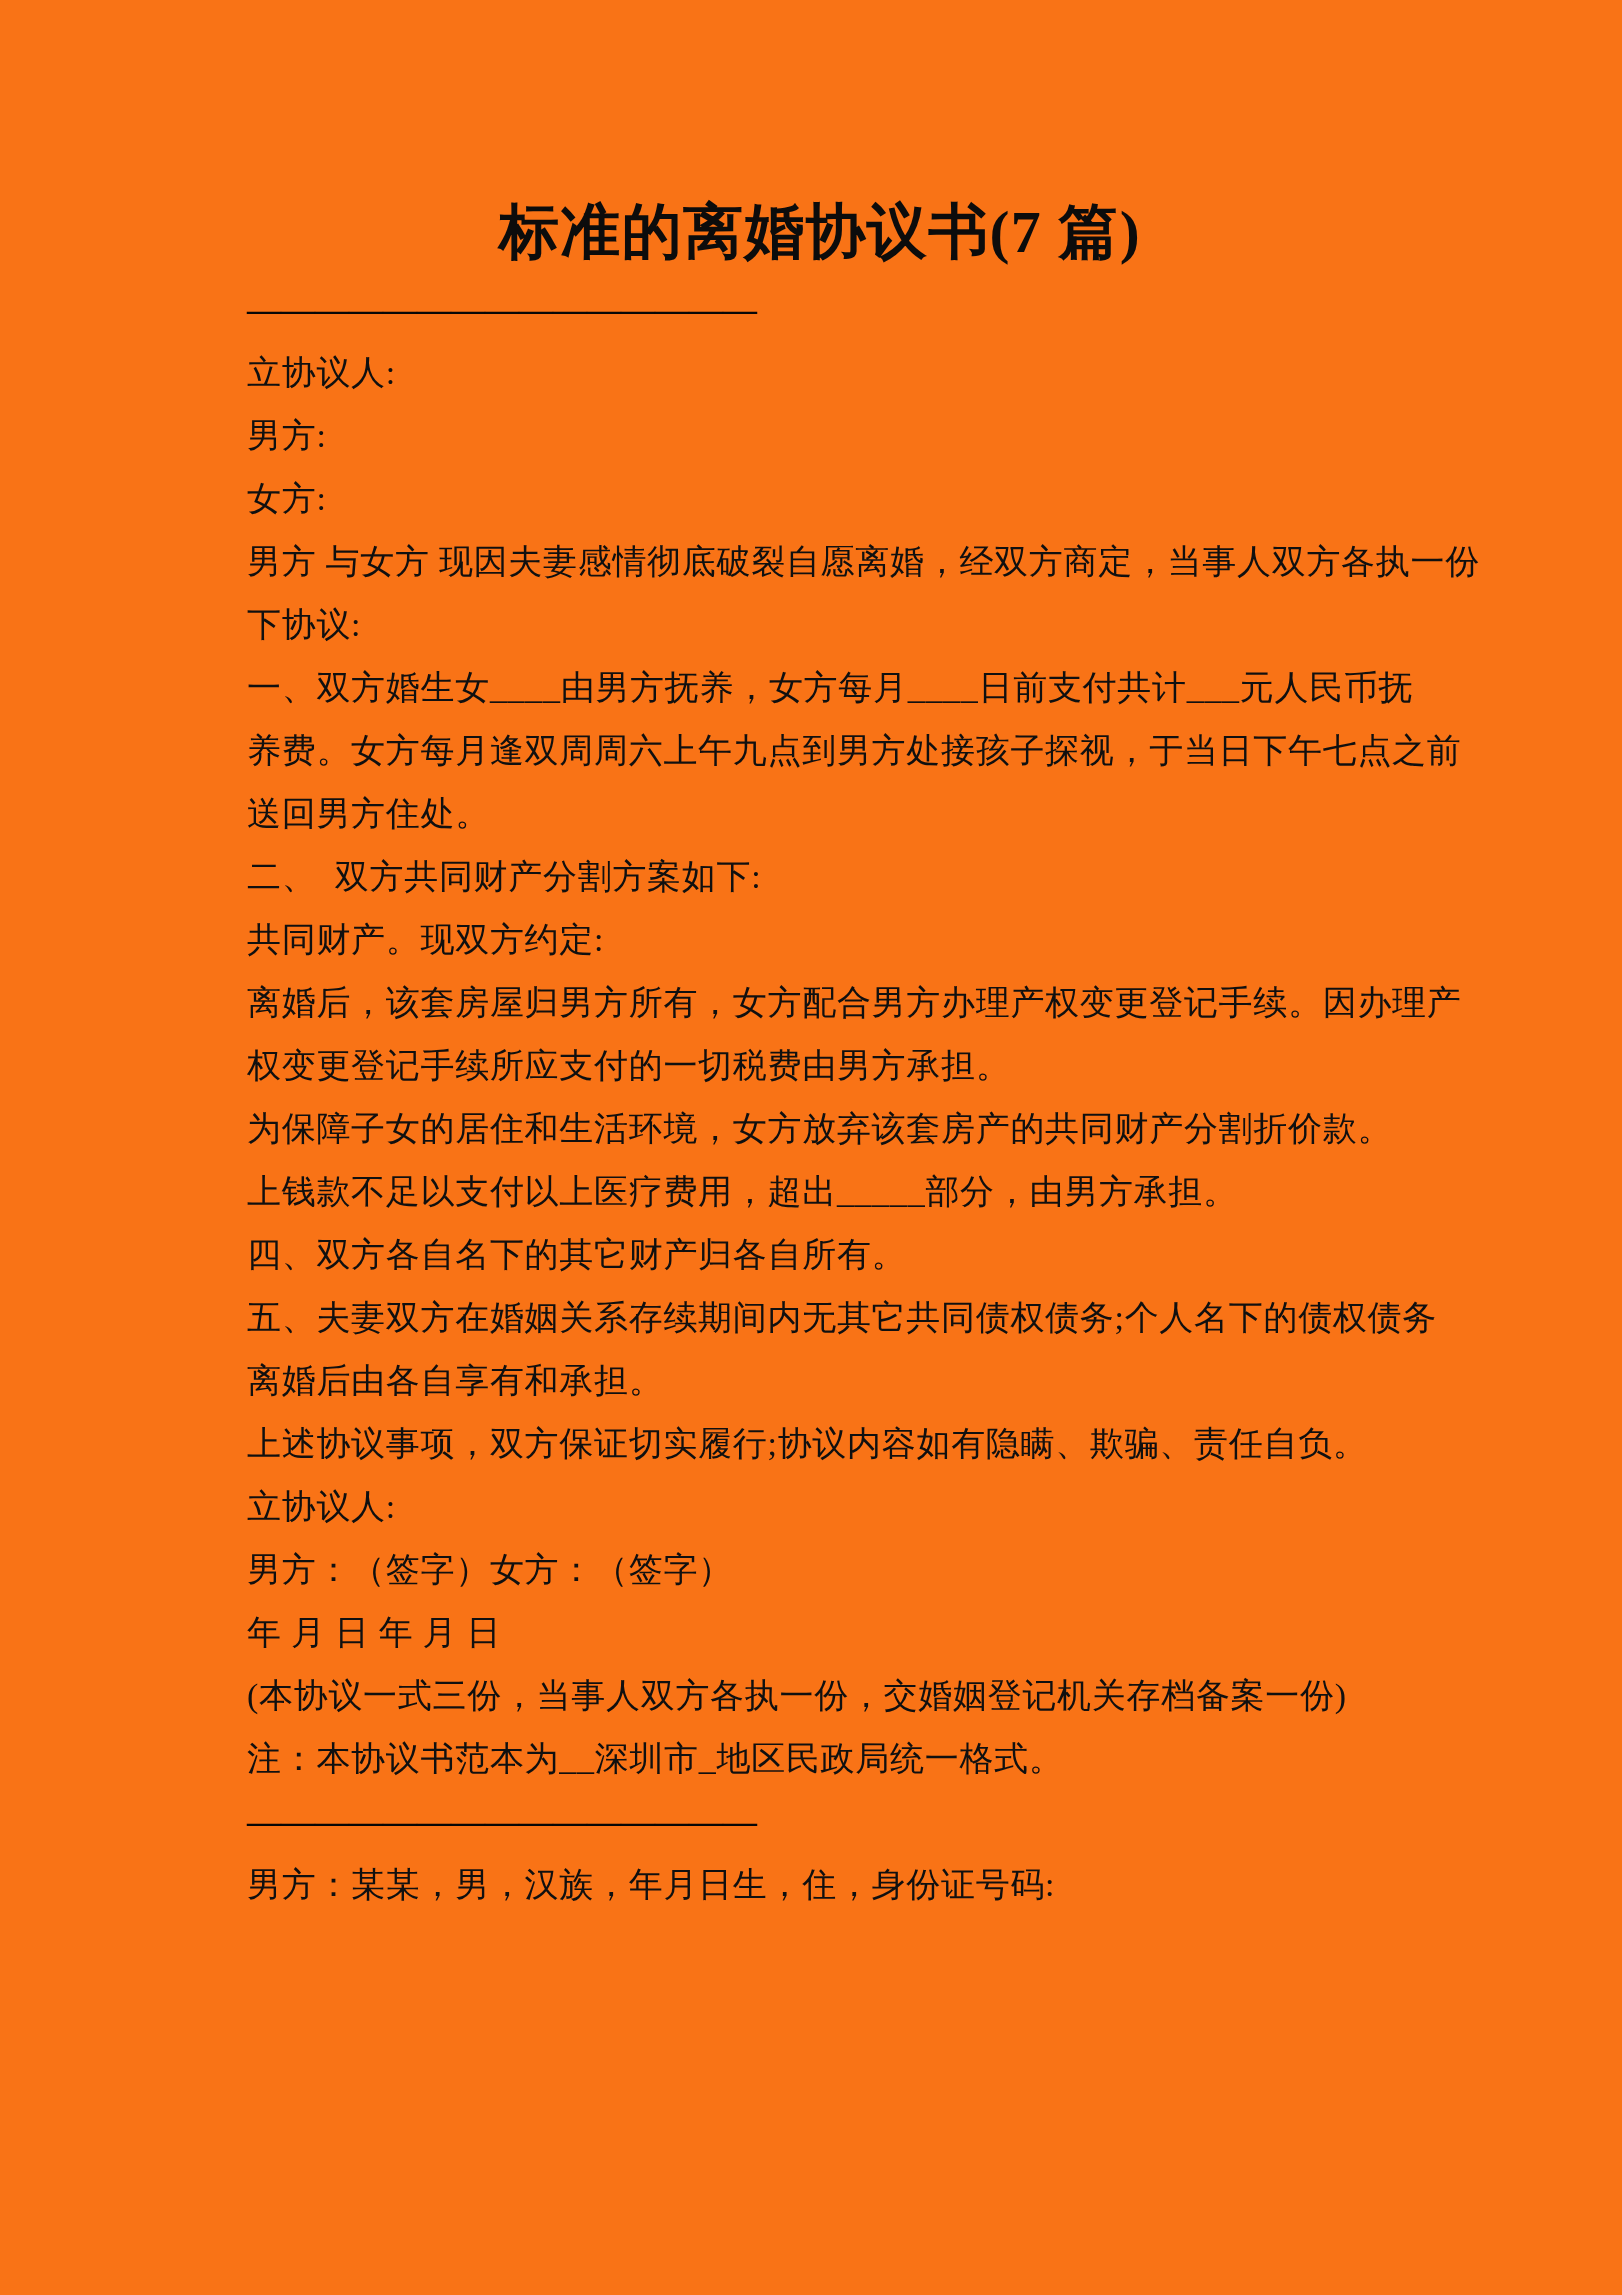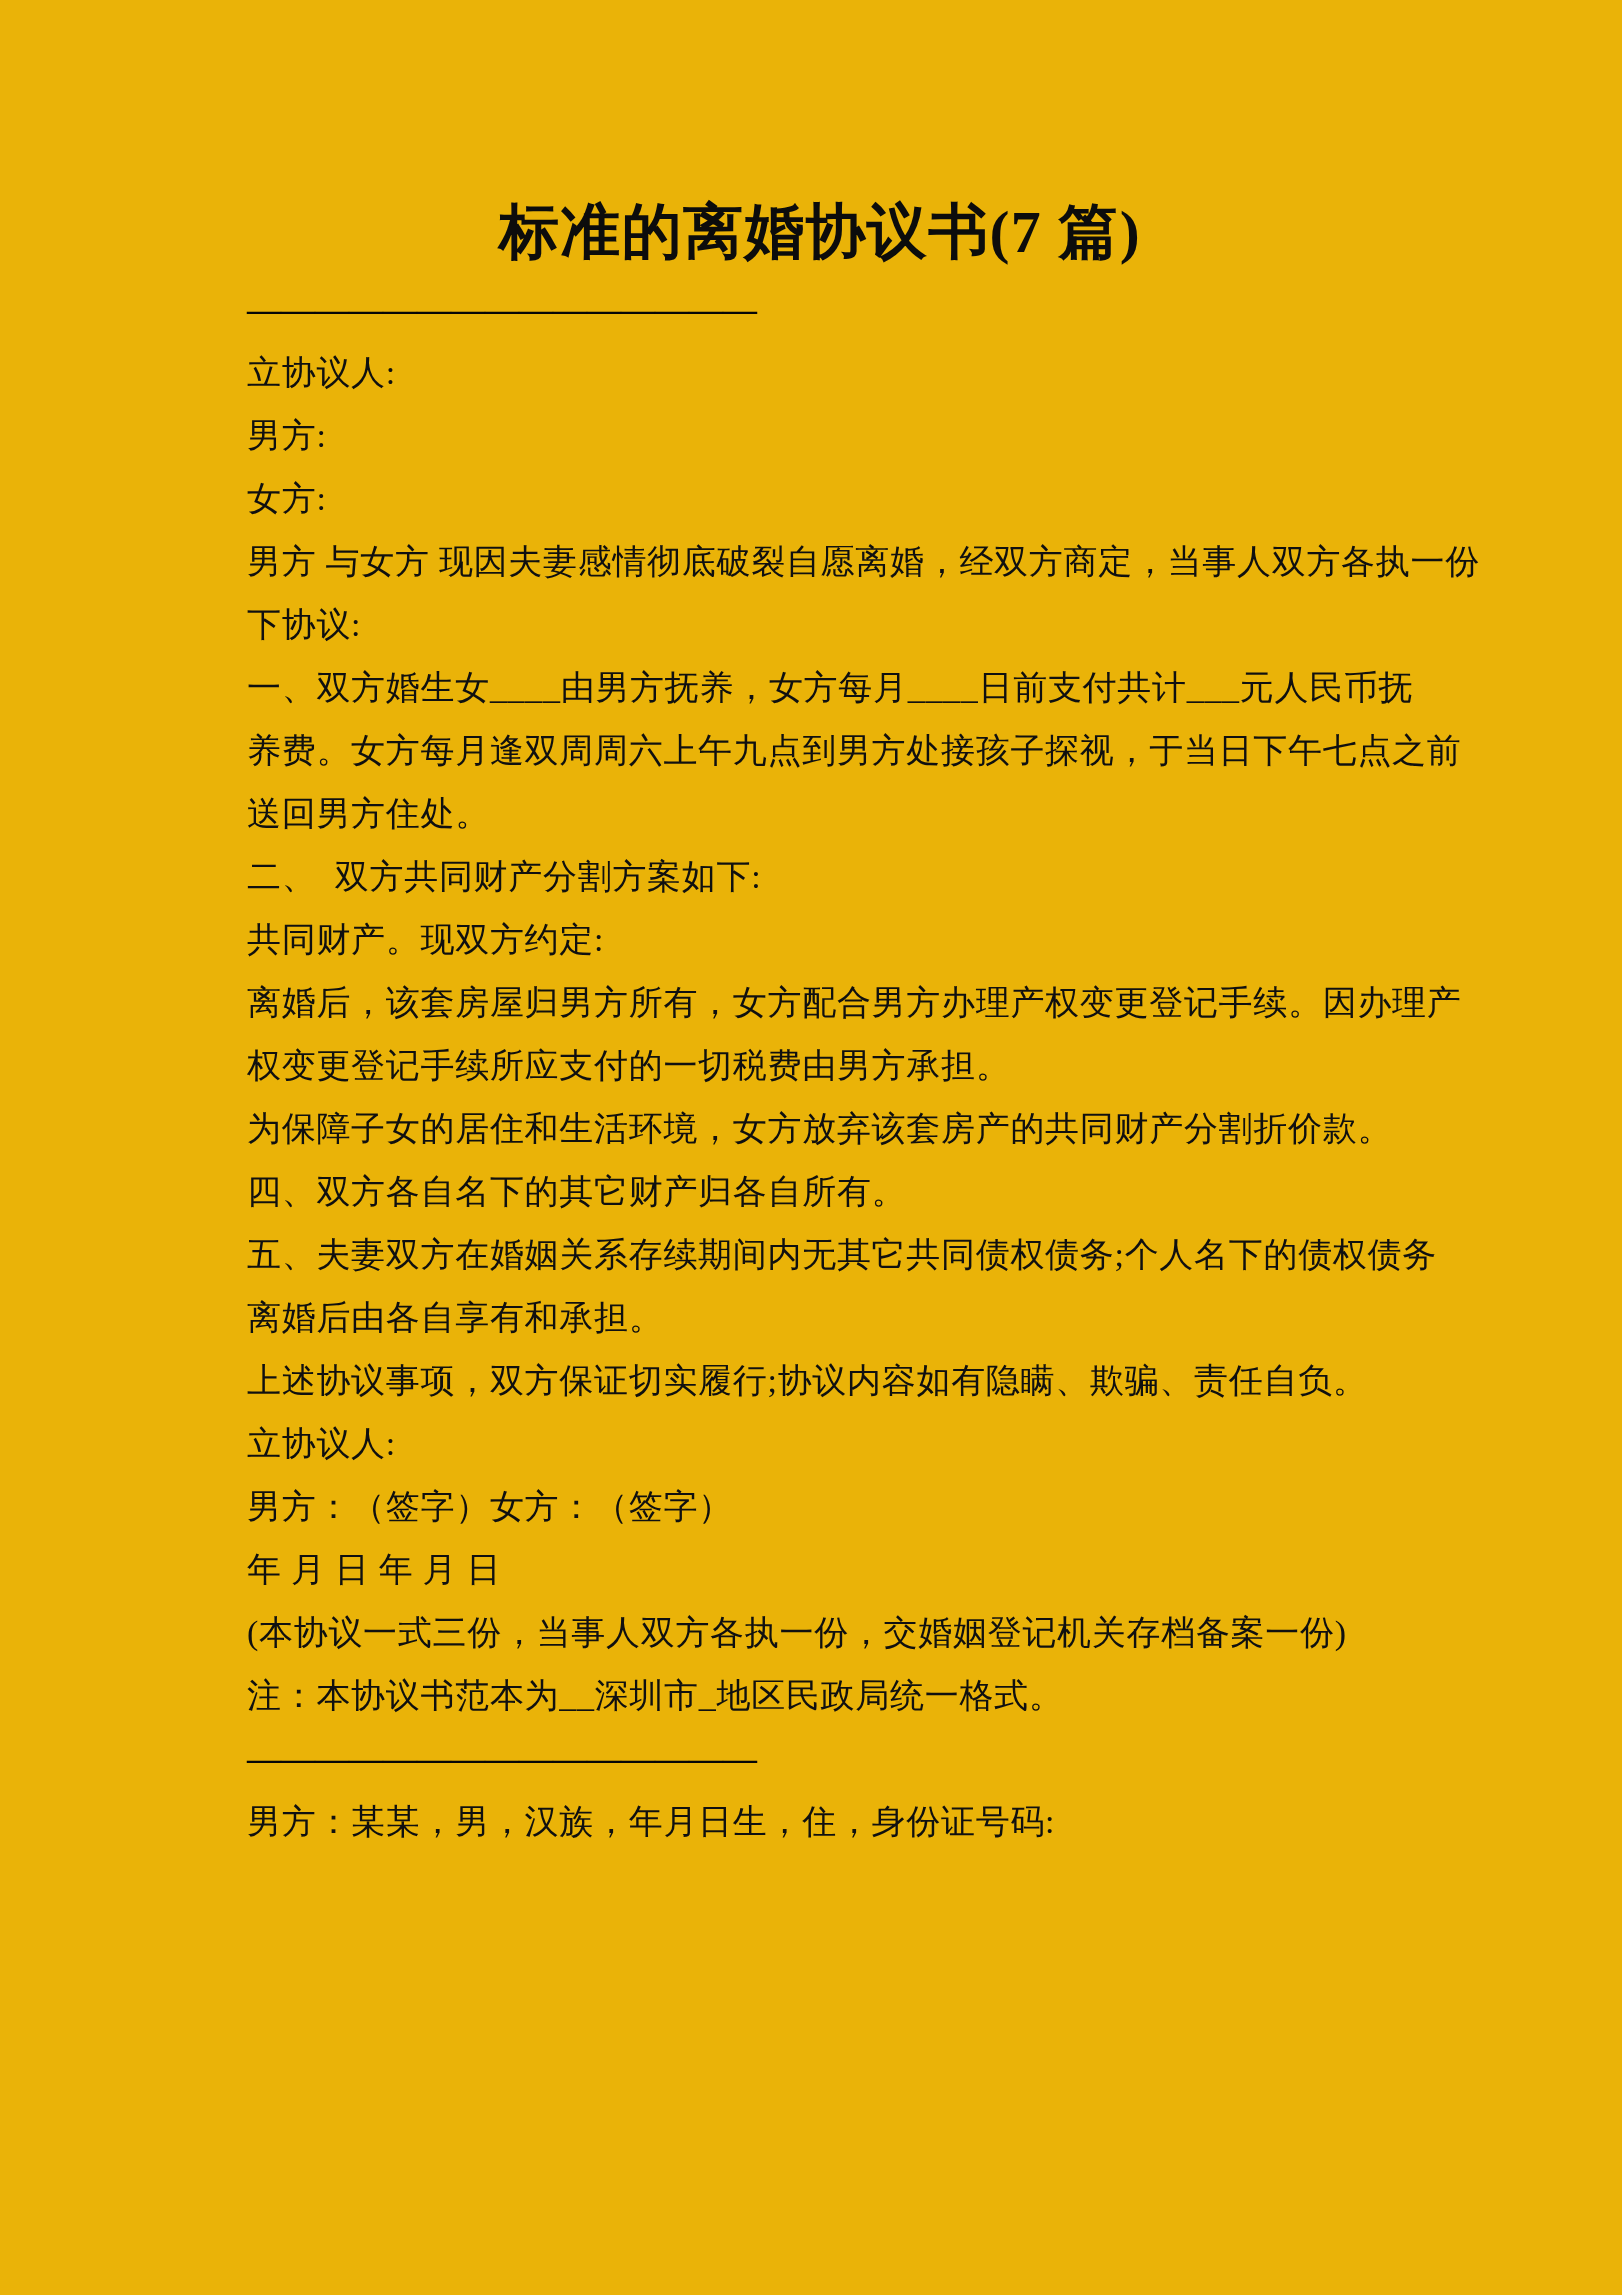--- a/index.html
+++ b/index.html
@@ -6,21 +6,21 @@
   html, body {
     margin: 0;
     padding: 0;
     background: #e8e8e6;
   }
   .page {
     position: relative;
     width: 1623px;
     height: 2295px;
     margin: 0 auto;
-    background: #eab308;
+    background: #f97316;
     overflow: hidden;
     font-family: "Liberation Serif", "DejaVu Serif", serif;
     color: #101010;
   }
   .content {
     position: absolute;
     left: 247px;
     top: 196px;
     width: 1146px;
   }
@@ -65,20 +65,21 @@
         <div class="line">男方 与女方 现因夫妻感情彻底破裂自愿离婚，经双方商定，当事人双方各执一份</div>
         <div class="line">下协议:</div>
         <div class="line">一、双方婚生女____由男方抚养，女方每月____日前支付共计___元人民币抚</div>
         <div class="line">养费。女方每月逢双周周六上午九点到男方处接孩子探视，于当日下午七点之前</div>
         <div class="line">送回男方住处。</div>
         <div class="line">二、  双方共同财产分割方案如下:</div>
         <div class="line">共同财产。现双方约定:</div>
         <div class="line">离婚后，该套房屋归男方所有，女方配合男方办理产权变更登记手续。因办理产</div>
         <div class="line">权变更登记手续所应支付的一切税费由男方承担。</div>
         <div class="line">为保障子女的居住和生活环境，女方放弃该套房产的共同财产分割折价款。</div>
+        <div class="line">上钱款不足以支付以上医疗费用，超出_____部分，由男方承担。</div>
         <div class="line">四、双方各自名下的其它财产归各自所有。</div>
         <div class="line">五、夫妻双方在婚姻关系存续期间内无其它共同债权债务;个人名下的债权债务</div>
         <div class="line">离婚后由各自享有和承担。</div>
         <div class="line">上述协议事项，双方保证切实履行;协议内容如有隐瞒、欺骗、责任自负。</div>
         <div class="line">立协议人:</div>
         <div class="line">男方：（签字）女方：（签字）</div>
         <div class="line">年 月 日 年 月 日</div>
         <div class="line">(本协议一式三份，当事人双方各执一份，交婚姻登记机关存档备案一份)</div>
         <div class="line">注：本协议书范本为__深圳市_地区民政局统一格式。</div>
         <div class="line separator">———————————————</div>

